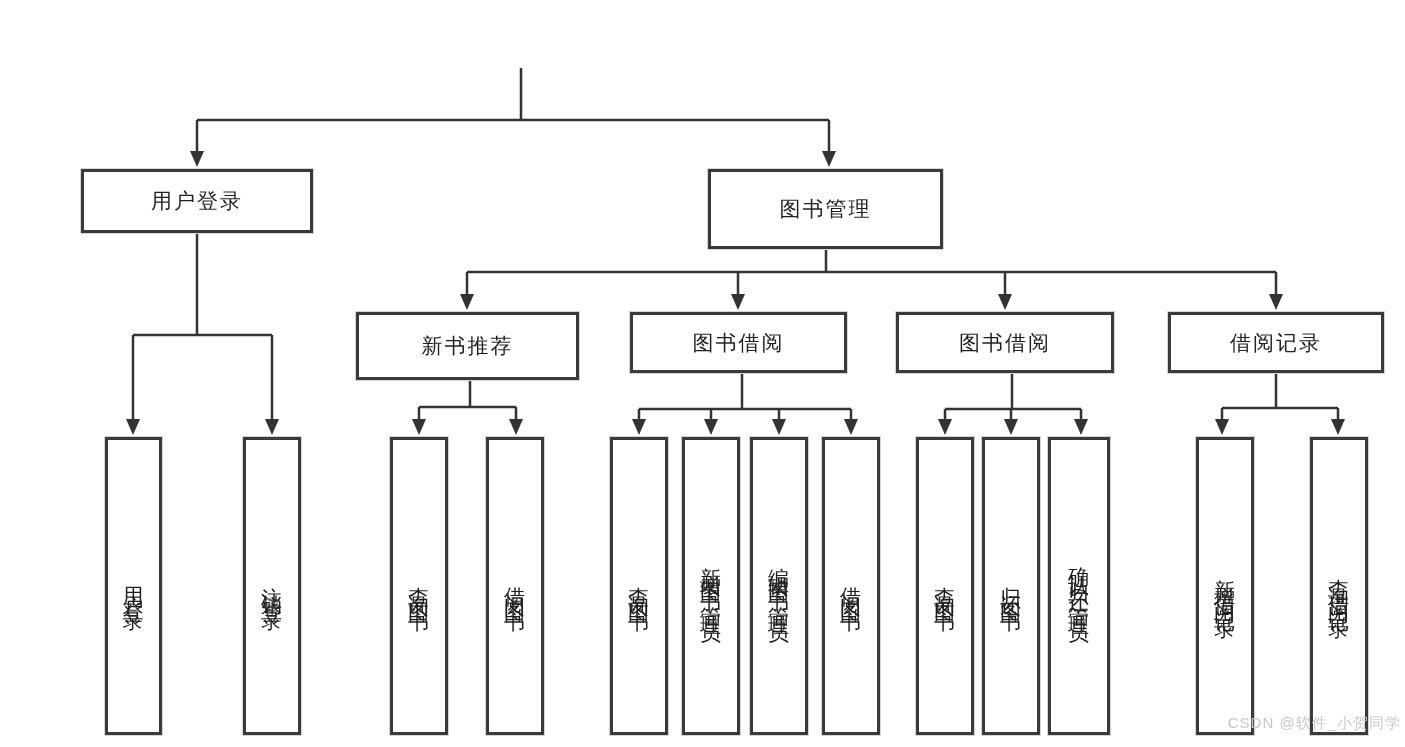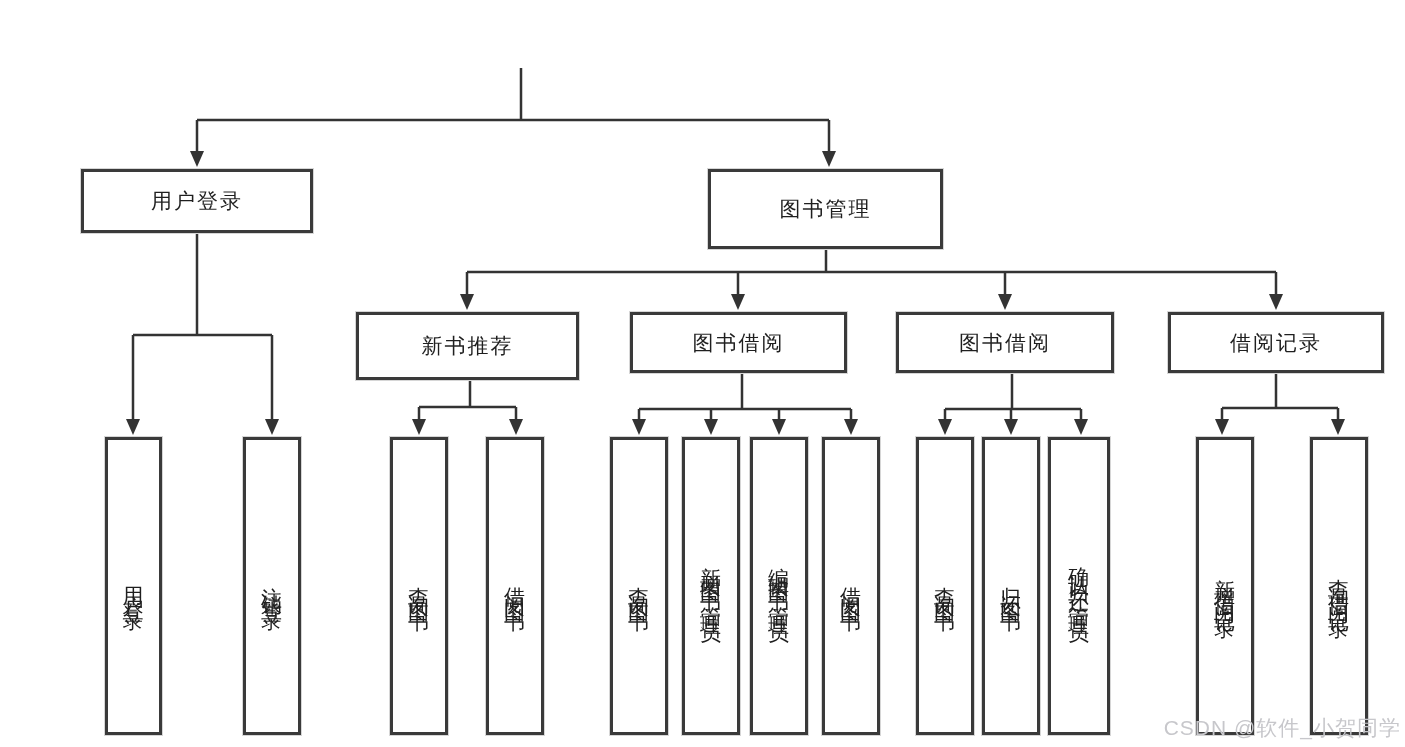--- a/index.html
+++ b/index.html
@@ -46,21 +46,21 @@
   #l-bb-edit{left:750px;width:58px;}
   #l-bb-borrow{left:822px;width:58px;}
   #l-cb-query{left:916px;width:58px;}
   #l-cb-return{left:982px;width:58px;}
   #l-cb-confirm{left:1048px;width:62px;}
   #l-br-add{left:1196px;width:58px;}
   #l-br-query{left:1310px;width:58px;}
   #watermark{
     position:absolute;
     right:4px;top:714px;
-    font-size:21px;
+    font-size:15px;
     letter-spacing:1px;
     color:#c7c7cb;
     z-index:5;
     white-space:nowrap;
   }
 </style>
 </head>
 <body>
 
 <div id="stage">

